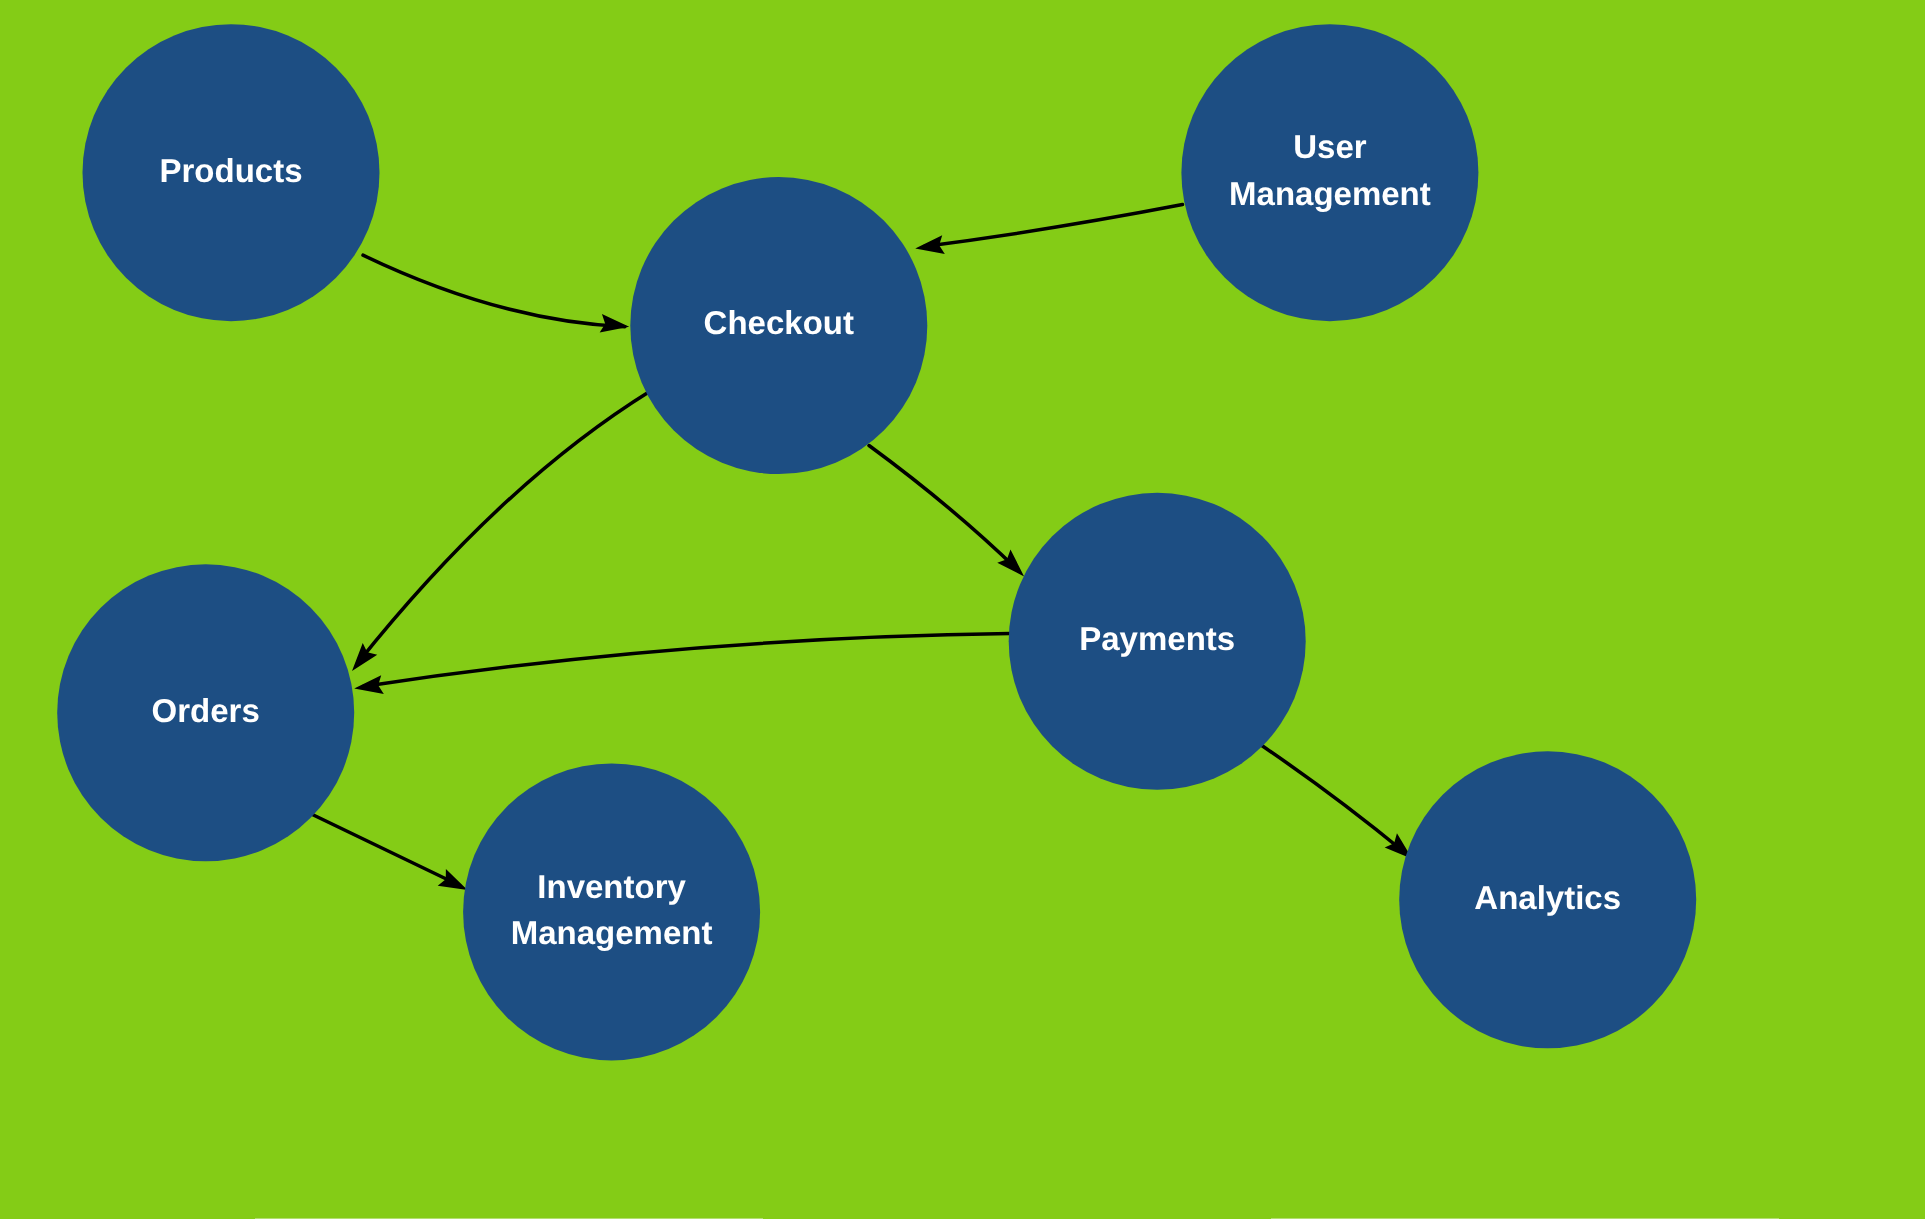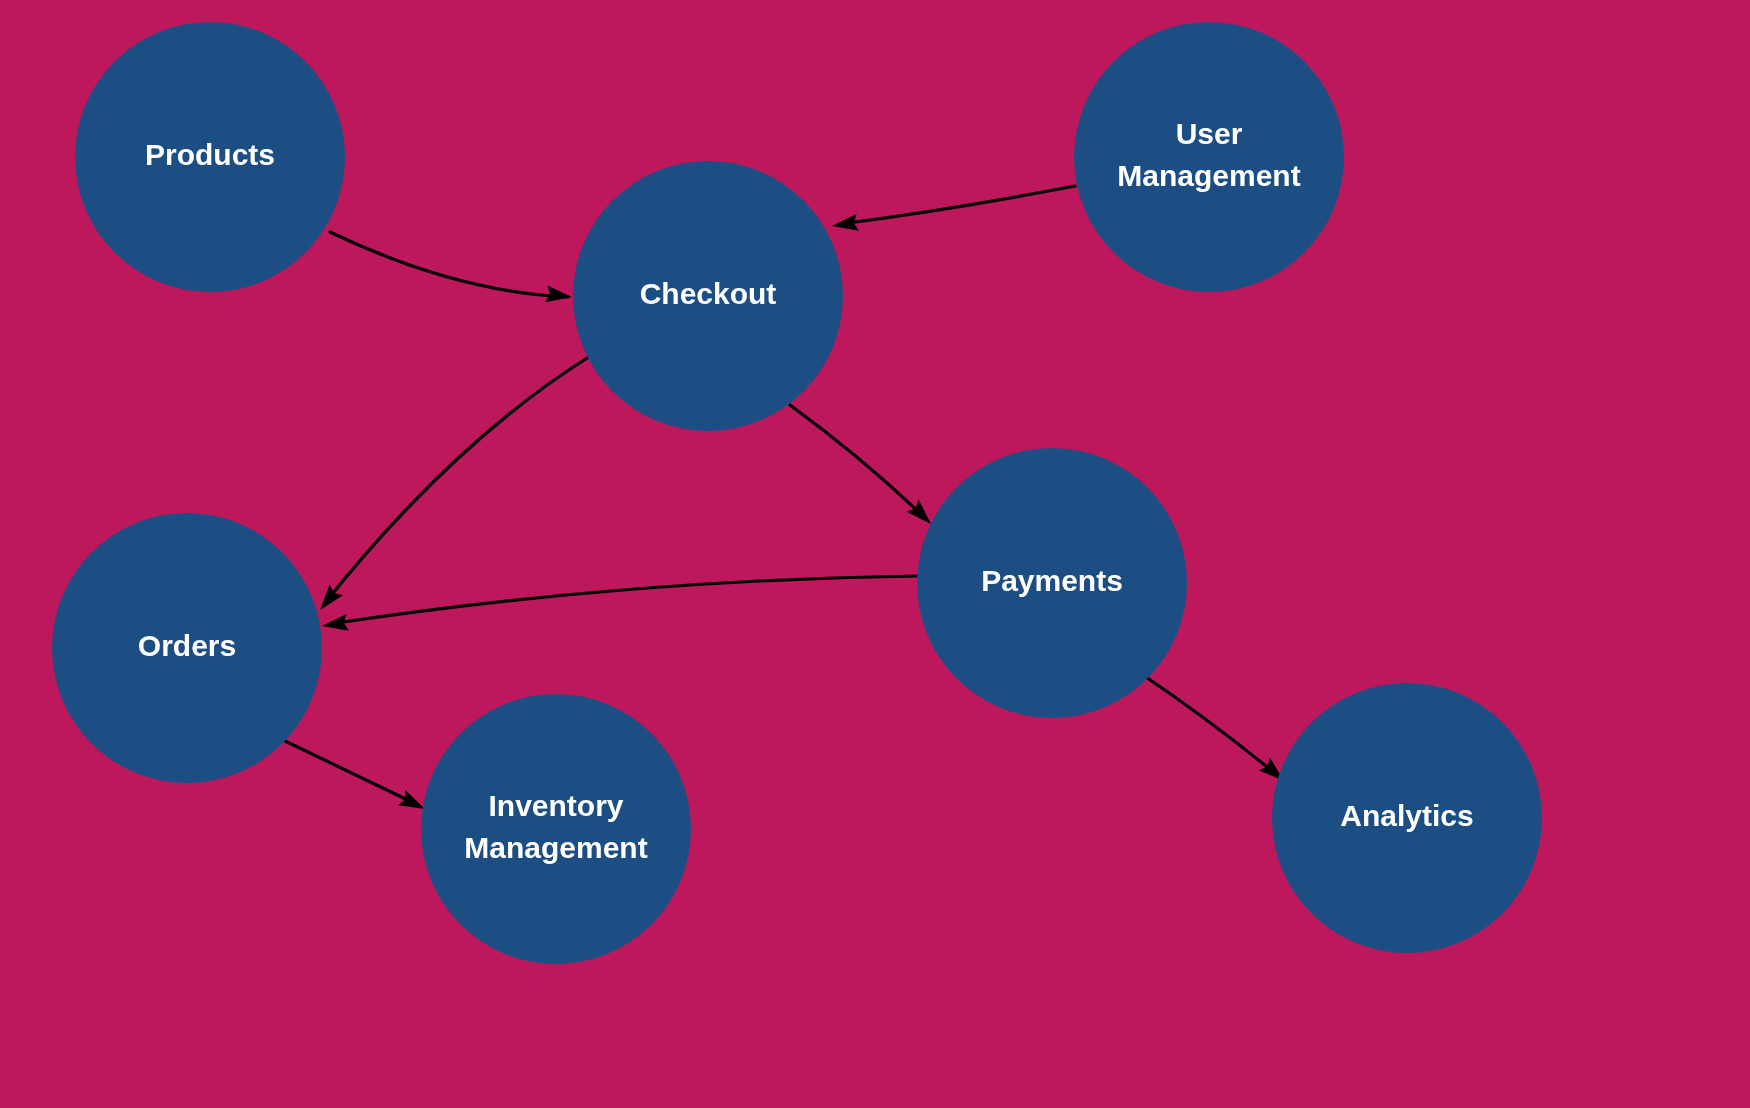--- a/index.html
+++ b/index.html
@@ -4,21 +4,21 @@
 <style>
   html, body {
     margin: 0;
     padding: 0;
     background: #ffffff;
   }
   #canvas {
     position: relative;
     width: 1750px;
     height: 1108px;
-    background: #be185d;
+    background: #84cc16;
     overflow: hidden;
     font-family: "Liberation Sans", sans-serif;
   }
   #graph-svg {
     position: absolute;
     left: 0;
     top: 0;
     width: 1750px;
     height: 1108px;
   }

